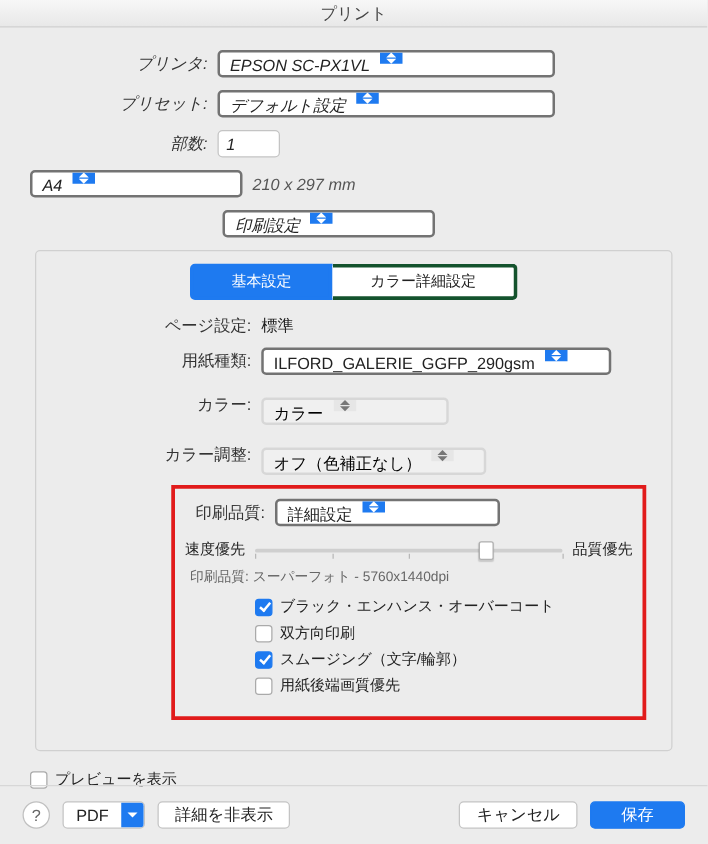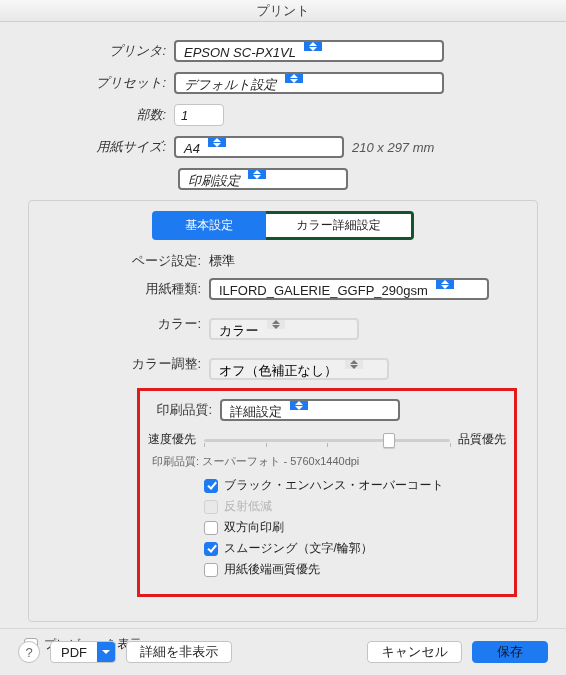--- a/index.html
+++ b/index.html
@@ -149,21 +149,21 @@
     width:22px;height:22px;border-radius:11px;
     border:1px solid #c0c0c0;background:#fff;
     display:flex;align-items:center;justify-content:center;
     color:#666;cursor:pointer;font-size:13px;
   }
   .btn{
     padding:3px 13px;border:1px solid #c4c4c4;border-radius:4px;
     background:#fff;cursor:pointer;height:22px;line-height:14px;
   }
   .btn.primary{
-    background:#1e7af0;border-color:#1e7af0;color:#0f172a;
+    background:#1e7af0;border-color:#1e7af0;color:#ffffff;
     padding:3px 24px;
   }
   .spacer{flex:1;}
   .pdf-wrap{display:inline-flex;align-items:stretch;
     border:1px solid #c4c4c4;border-radius:4px;background:#fff;height:22px;overflow:hidden;}
   .pdf-text{padding:2px 10px;line-height:18px;}
   .pdf-caret{width:18px;background:#1e7af0;display:flex;align-items:center;justify-content:center;}
   .pdf-caret .caret-down{border-top-color:#fff;}
 </style>
 </head>
@@ -196,21 +196,20 @@
         </div>
     </div>
   </div>
 
   <div class="row">
     <div class="lbl">部数:</div>
     <div class="input-text">1</div>
   </div>
 
   <div class="row">
-    <div class="lbl">用紙サイズ:</div>
     <div class="select-wrap" style="width:170px">
       <div class="select-text">A4</div>
       <div class="select-caret">
           <div class="caret-up"></div>
           <div class="caret-down"></div>
         </div>
     </div>
     <div class="paper-dim">210 x 297 mm</div>
   </div>
 
@@ -298,24 +297,20 @@
 
       <div class="quality-readout">
         <span>印刷品質:</span>
         <span>スーパーフォト - 5760x1440dpi</span>
       </div>
 
       <div class="checkline">
         <span class="chk checked"></span>
         <span>ブラック・エンハンス・オーバーコート</span>
       </div>
-      <div class="checkline disabled">
-        <span class="chk disabled"></span>
-        <span>反射低減</span>
-      </div>
       <div class="checkline">
         <span class="chk"></span>
         <span>双方向印刷</span>
       </div>
       <div class="checkline">
         <span class="chk checked"></span>
         <span>スムージング（文字/輪郭）</span>
       </div>
       <div class="checkline">
         <span class="chk"></span>

